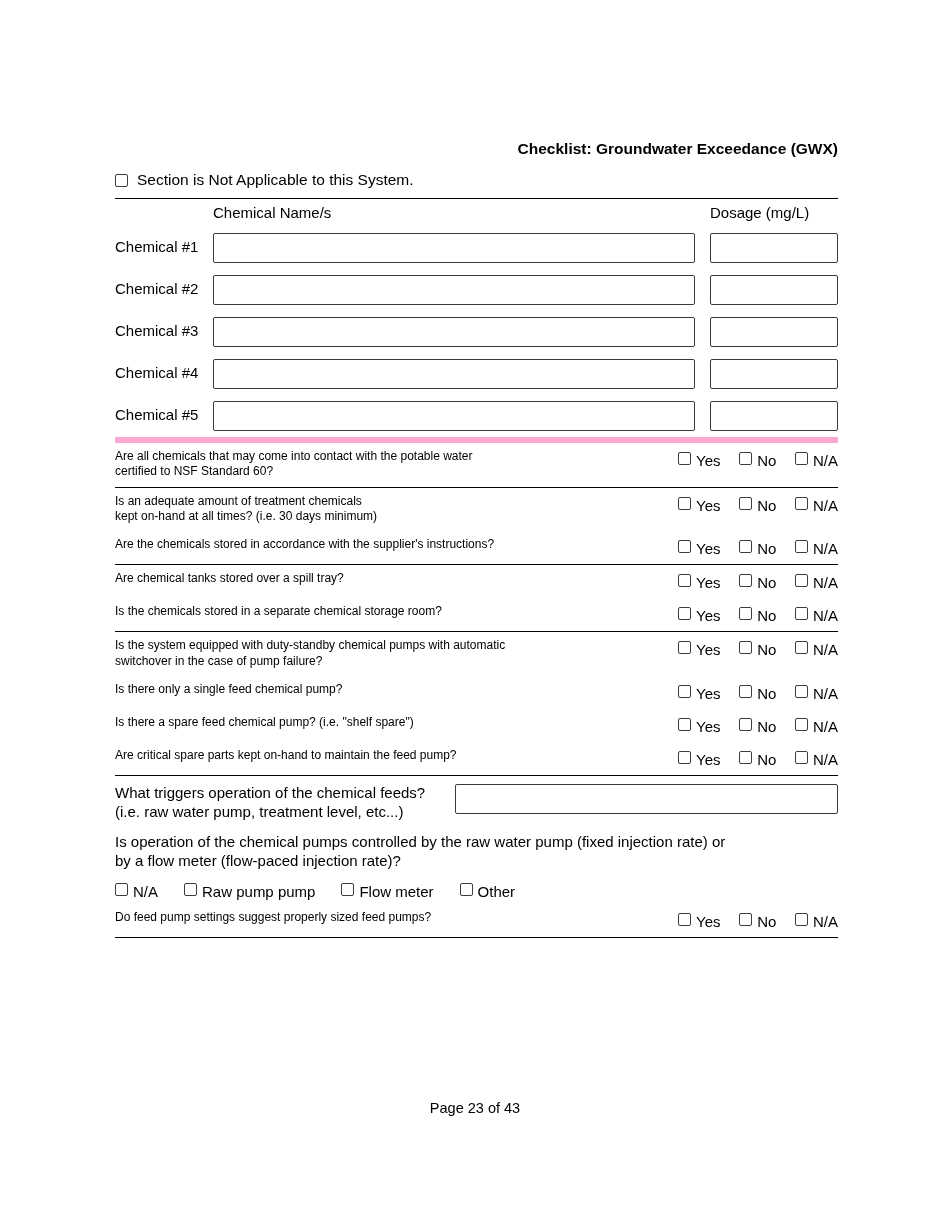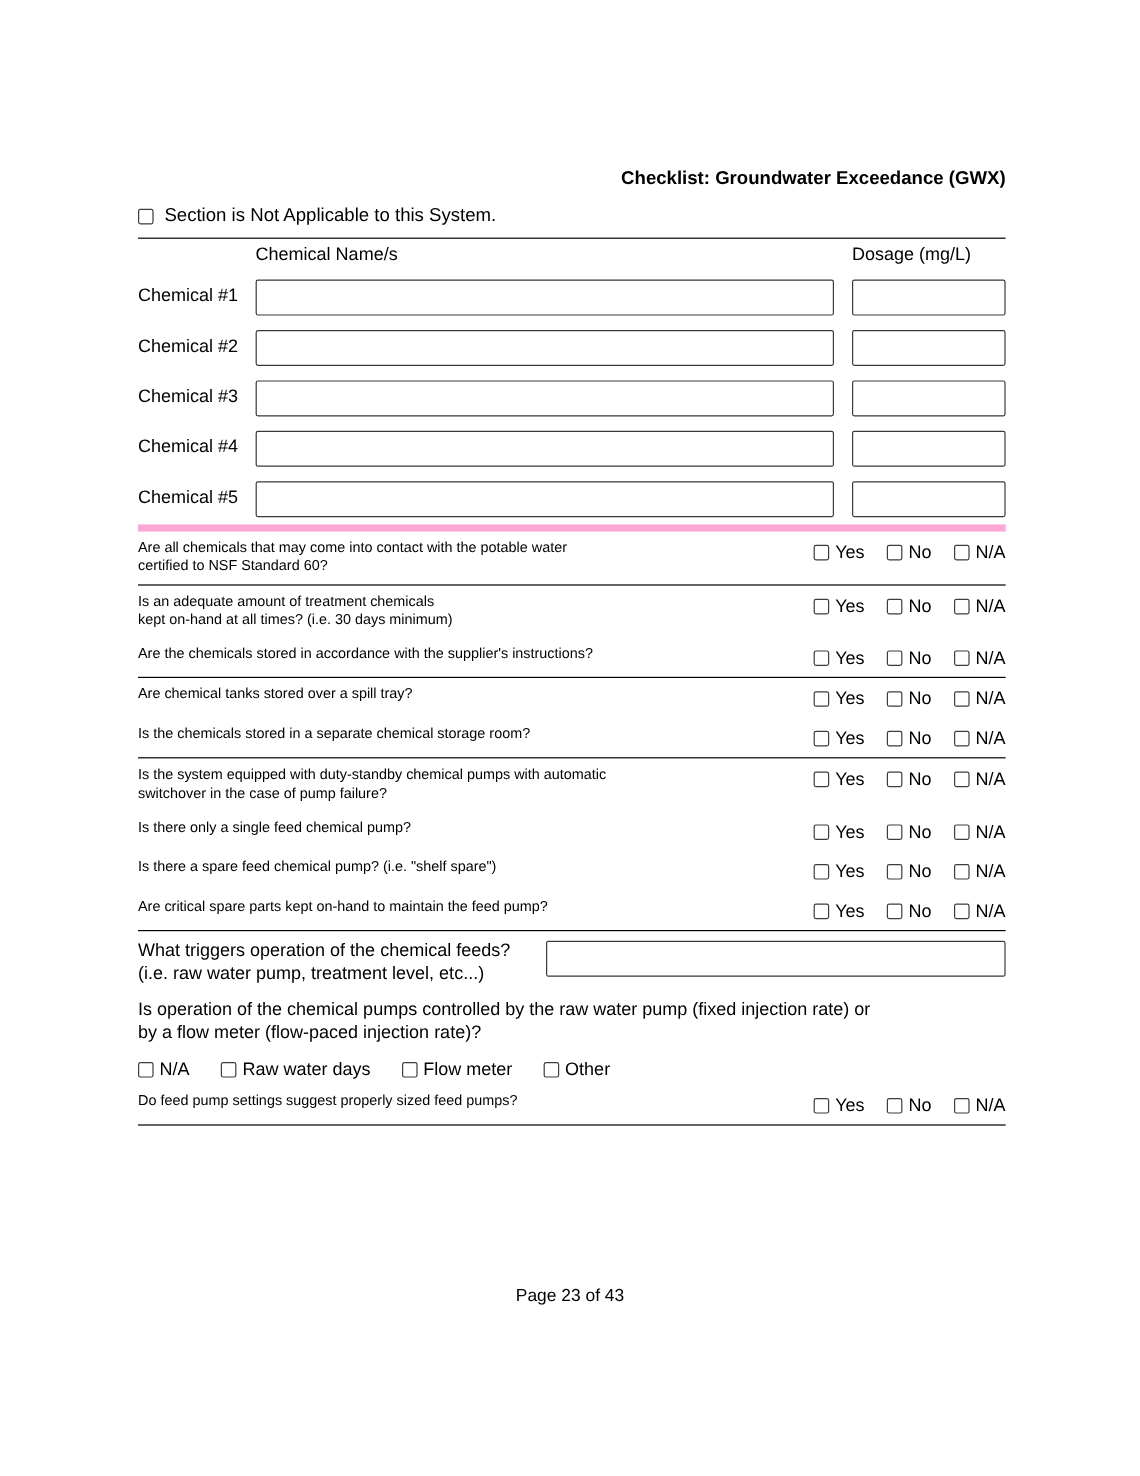--- a/index.html
+++ b/index.html
@@ -102,21 +102,21 @@
   }
   .yn-group {
     display: flex;
     width: 160px;
     flex-shrink: 0;
     justify-content: space-between;
     margin-top: 3px;
   }
   .opt {
     display: flex;
-    align-items: center;
+    align-items: flex-start;
     gap: 5px;
     cursor: pointer;
     font-size: 15px;
   }
   
   .trigger-row {
     display: flex;
     align-items: flex-start;
     padding: 7px 0 4px;
   }
@@ -136,21 +136,21 @@
     padding: 6px 0 4px;
   }
   .pump-opts {
     display: flex;
     column-gap: 26px;
     padding: 8px 0 4px;
   }
   .footer {
     position: absolute;
     left: 0;
-    top: 1072px;
+    top: 1100px;
     width: 100%;
     text-align: center;
     font-size: 14.5px;
   }
 </style>
 </head>
 <body>
 
 <div class="page">
   <div class="content">
@@ -370,21 +370,21 @@
     <div class="pump-q">Is operation of the chemical pumps controlled by the raw water pump (fixed injection rate) or
 by a flow meter (flow-paced injection rate)?</div>
 
     <div class="pump-opts">
       <label class="opt">
           <span class="cb"></span>
           <span>N/A</span>
         </label>
       <label class="opt">
           <span class="cb"></span>
-          <span>Raw water days</span>
+          <span>Raw pump pump</span>
         </label>
       <label class="opt">
           <span class="cb"></span>
           <span>Flow meter</span>
         </label>
       <label class="opt">
           <span class="cb"></span>
           <span>Other</span>
         </label>
     </div>

